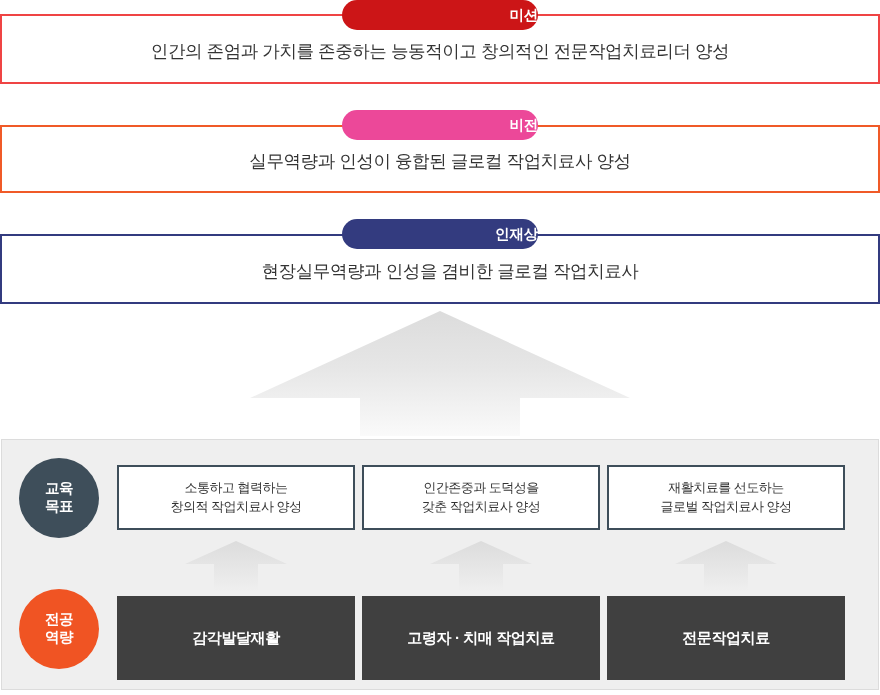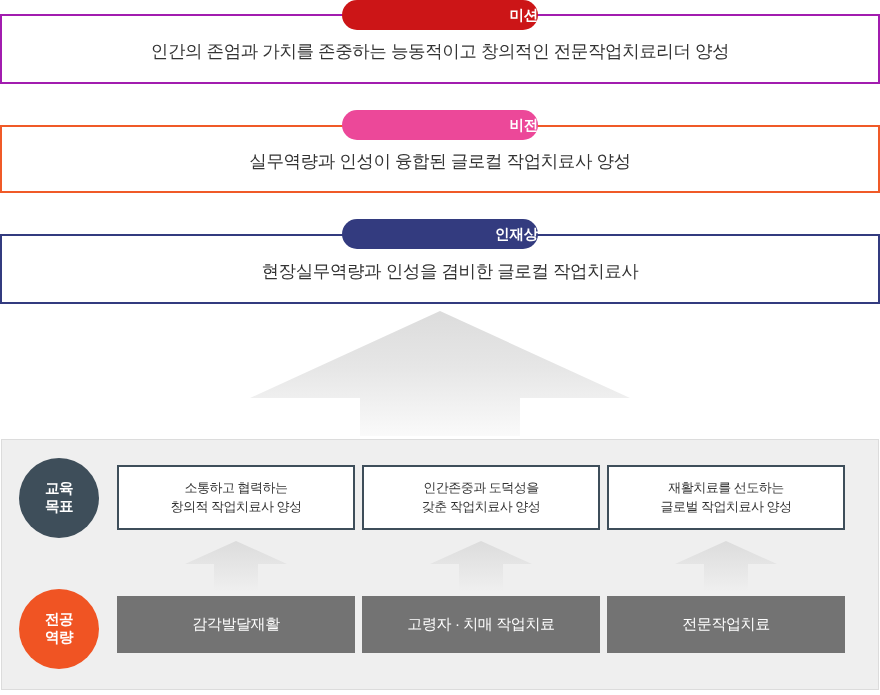--- a/index.html
+++ b/index.html
@@ -51,21 +51,21 @@
     font-size: 14.5px;
     font-weight: bold;
     letter-spacing: -0.2px;
     display: flex;
     align-items: center;
     justify-content: flex-end;
     z-index: 5;
   }
 
   
-  #mission-box   { top: 14px;  height: 70px; border: 2px solid #a21caf; }
+  #mission-box   { top: 14px;  height: 70px; border: 2px solid #ef4444; }
   #mission-pill  { top: 0px;   background: #CC1517; }
   
   #vision-box    { top: 125px; height: 68px; border: 2px solid #F05A28; }
   #vision-pill   { top: 110px; background: #ec4899; }
   
   #talent-box    { top: 234px; height: 70px; border: 2px solid #333B7F; padding-left: 20px; }
   #talent-pill   { top: 219px; background: #333B7F; }
 
   
   #big-arrow {
@@ -127,28 +127,28 @@
     text-align: center;
   }
   #goal-box-0 { left: 117px; width: 238px; }
   #goal-box-1 { left: 362px; width: 238px; }
   #goal-box-2 { left: 607px; width: 238px; }
 
   
   .comp-box {
     position: absolute;
     top: 596px;
-    height: 57px;
-    box-sizing: border-box;
-    background: #737373;
+    height: 84px;
+    box-sizing: border-box;
+    background: #404040;
     display: flex;
     align-items: center;
     justify-content: center;
     font-size: 15px;
-    font-weight: normal;
+    font-weight: bold;
     color: #ffffff;
     letter-spacing: -0.4px;
     text-align: center;
   }
   #comp-box-0 { left: 117px; width: 238px; }
   #comp-box-1 { left: 362px; width: 238px; }
   #comp-box-2 { left: 607px; width: 238px; }
 
   
   .small-arrow {

